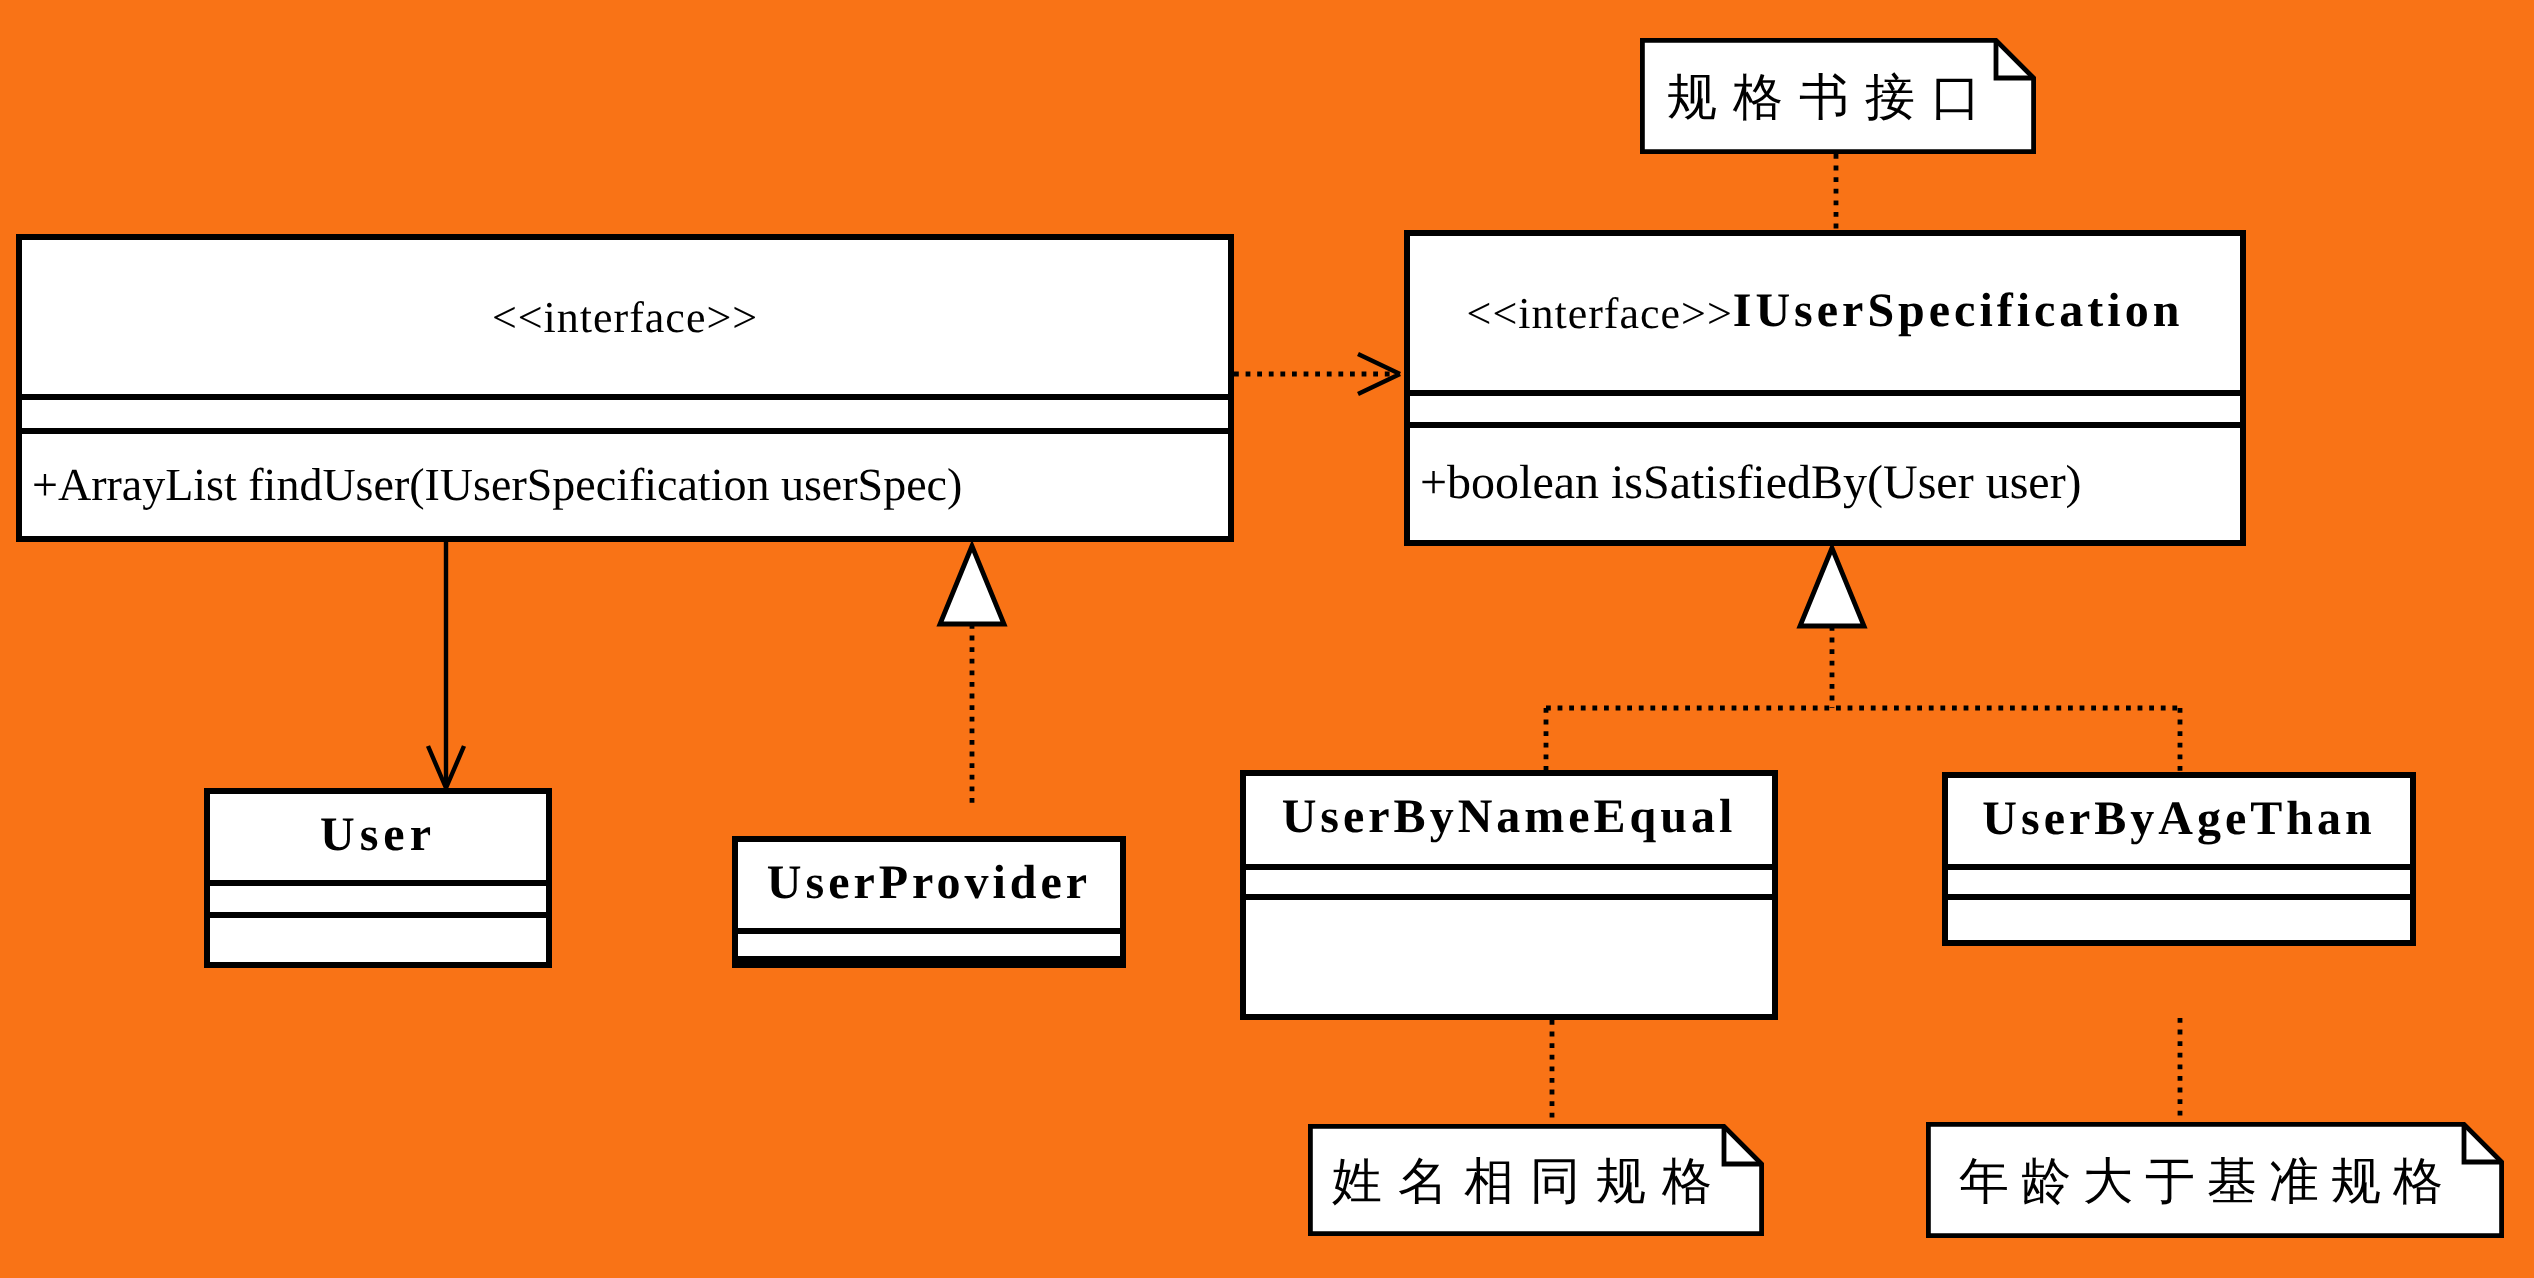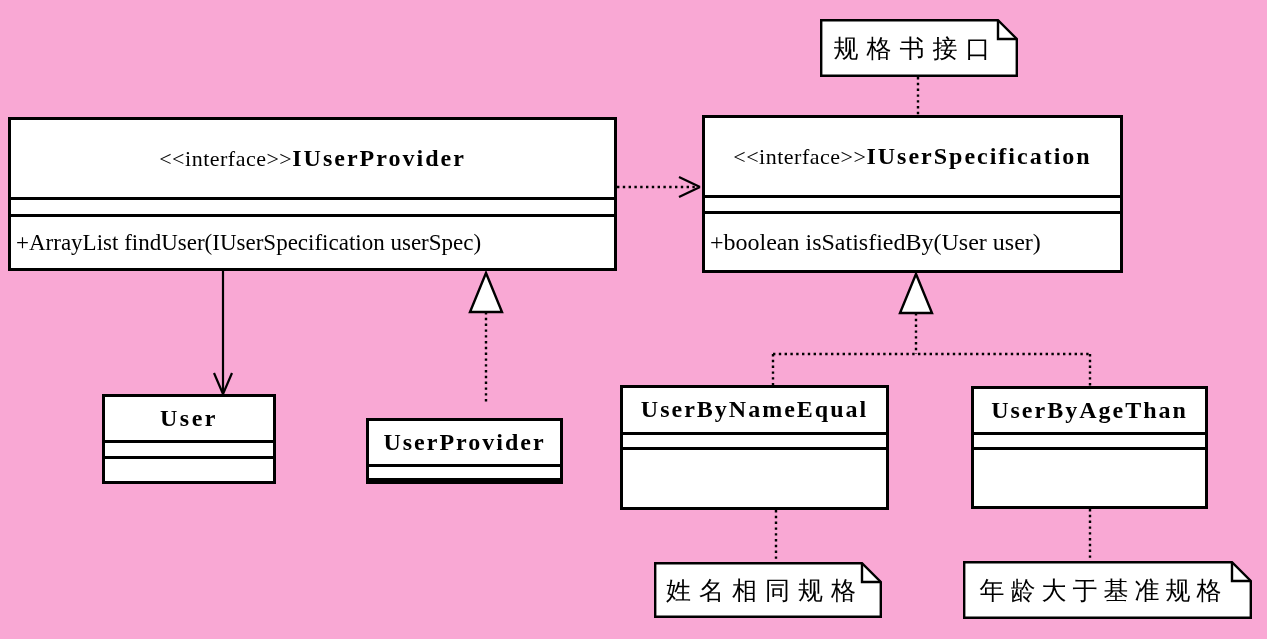--- a/index.html
+++ b/index.html
@@ -1,19 +1,19 @@
 <!DOCTYPE html>
 <html><head>
 <meta charset="utf-8">
 <style>
   html,body{margin:0;padding:0;background:#ffffff;}
   #canvas{
     position:relative;
     width:1267px;height:639px;
-    background:#f9a8d4;
+    background:#f97316;
     font-family:"Liberation Serif","DejaVu Serif",serif;
     color:#000;
     overflow:hidden;
   }
   #connector-layer{position:absolute;left:0;top:0;z-index:1;pointer-events:none;}
 
   
   .uml-class{
     position:absolute;z-index:2;
     background:#fff;border:3px solid #000;
@@ -86,21 +86,20 @@
     <svg width="198" height="58" viewBox="0 0 198 58">
       <path d="M1.2 1.2 H178 L196.8 20 V56.8 H1.2 Z" fill="#ffffff" stroke="#000" stroke-width="2.4"></path>
       <path d="M178 1.2 V20 H196.8" fill="none" stroke="#000" stroke-width="2.4"></path>
     </svg>
     <div class="note-text">规格书接口</div>
   </div>
 
   <div class="uml-class" style="left:8px;top:117px;width:609px;height:154px">
     <div class="compartment name-comp" style="height:80px">
       <div class="stereotype">&lt;&lt;interface&gt;&gt;</div>
-      <div class="class-name">IUserProvider</div>
     </div>
     <div class="compartment attr-comp" style="height:17px"></div>
     <div class="compartment method-comp">
       <span>+ArrayList findUser(IUserSpecification userSpec)</span>
     </div>
   </div>
 
   <div class="uml-class" style="left:702px;top:115px;width:421px;height:158px">
     <div class="compartment name-comp" style="height:80px">
       <div class="stereotype">&lt;&lt;interface&gt;&gt;</div>
@@ -129,21 +128,21 @@
   </div>
 
   <div class="uml-class" style="left:620px;top:385px;width:269px;height:125px">
     <div class="compartment name-comp" style="height:47px">
       <div class="class-name">UserByNameEqual</div>
     </div>
     <div class="compartment attr-comp" style="height:15px"></div>
     <div class="compartment method-comp"></div>
   </div>
 
-  <div class="uml-class" style="left:971px;top:386px;width:237px;height:123px">
+  <div class="uml-class" style="left:971px;top:386px;width:237px;height:87px">
     <div class="compartment name-comp" style="height:46px">
       <div class="class-name">UserByAgeThan</div>
     </div>
     <div class="compartment attr-comp" style="height:15px"></div>
     <div class="compartment method-comp"></div>
   </div>
 
   <div class="uml-note" style="left:963px;top:561px;width:289px;height:58px">
     <svg width="289" height="58" viewBox="0 0 289 58">
       <path d="M1.2 1.2 H269 L287.8 20 V56.8 H1.2 Z" fill="#ffffff" stroke="#000" stroke-width="2.4"></path>

